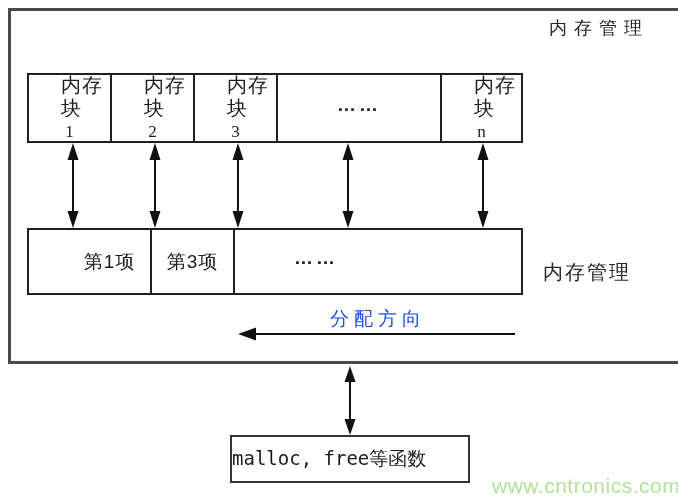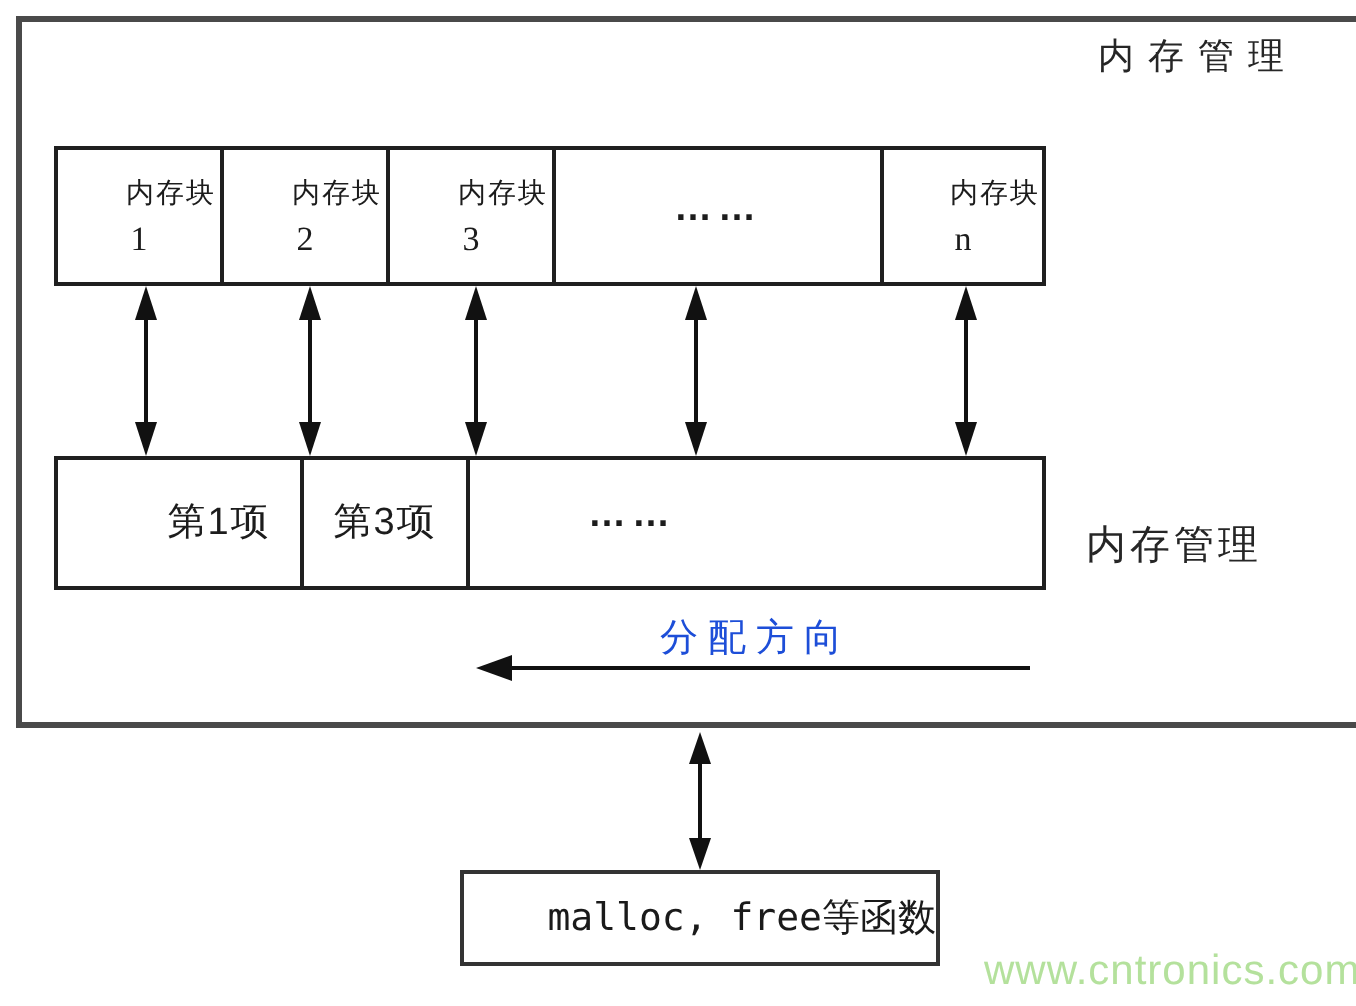--- a/index.html
+++ b/index.html
@@ -45,21 +45,21 @@
     align-items: center;
     justify-content: center;
     border-left: 2px solid #1f1f1f;
     line-height: 23px;
   }
   .cell:first-child { border-left: none; }
   .c-sm { flex: 0 0 83px; }
   .c-sm0 { flex: 0 0 81px; }
   .c-lg { flex: 0 0 164px; }
   .c-end { flex: 1 1 auto; }
-  .cell .l1 { font-size: 14px; letter-spacing: 1px; margin-left: 32px; }
+  .cell .l1 { font-size: 20px; letter-spacing: 1px; margin-left: 32px; }
   .cell .l2 { font-size: 17px; font-family: "Liberation Serif", serif; }
   .cell .entry { font-size: 19px; letter-spacing: 1px; }
   .ellipsis-text {
     font-weight: bold;
     font-size: 19px;
     letter-spacing: 3px;
     transform: translateY(-4px);
   }
   .side-label { position: absolute; font-size: 20px; color: #262626; white-space: nowrap; }
   .label-pool  { left: 550px; top: 96px;  letter-spacing: 4px; }
@@ -72,21 +72,21 @@
     color: #1d4ed8;
   }
   .v-arrow { position: absolute; width: 14px; }
   .func-box {
     position: absolute;
     left: 230px; top: 435px;
     width: 240px; height: 48px;
     border: 2px solid #333333;
     display: flex;
     align-items: center;
-    justify-content: flex-end;
+    justify-content: flex-start;
     font-family: "DejaVu Sans Mono", monospace;
     font-size: 19px;
     color: #1a1a1a;
     background: #ffffff;
   }
   .watermark {
     position: absolute;
     left: 492px; top: 474px;
     font-size: 21px;
     color: #b4e19c;

